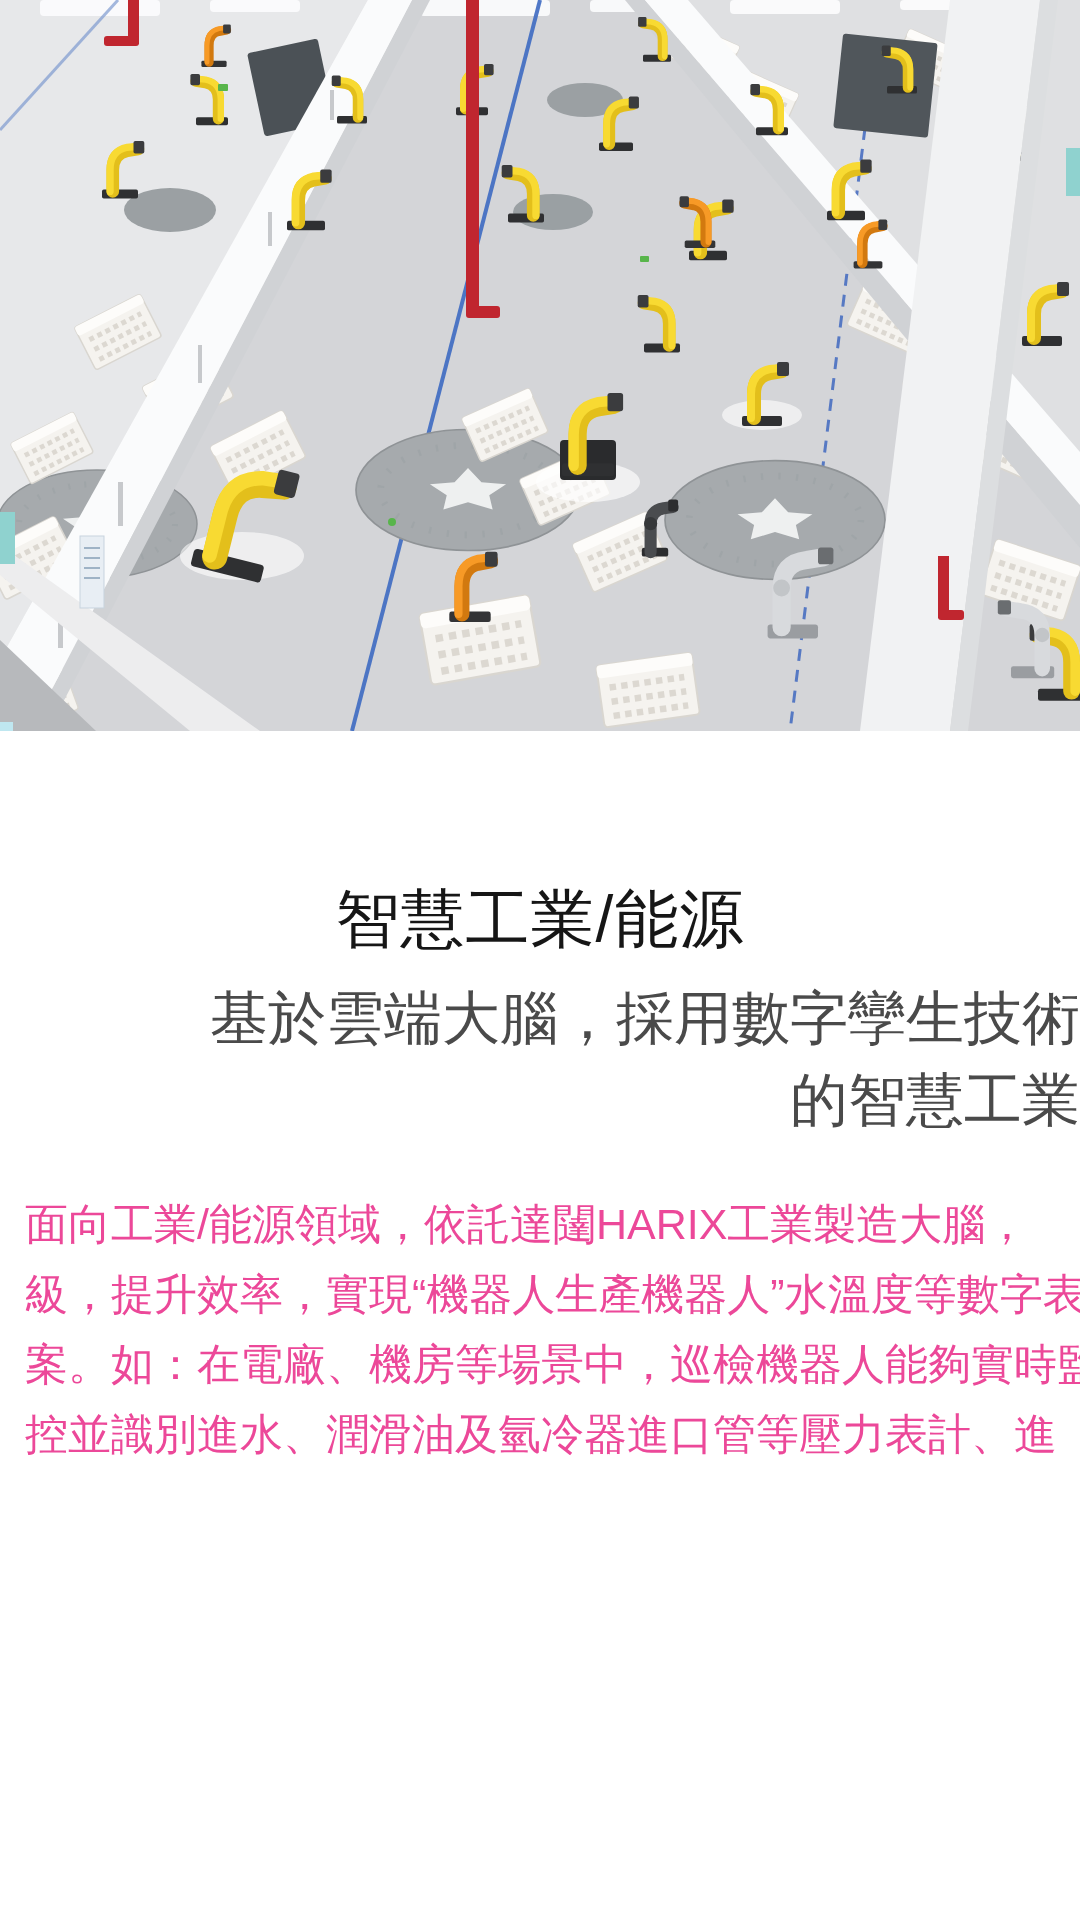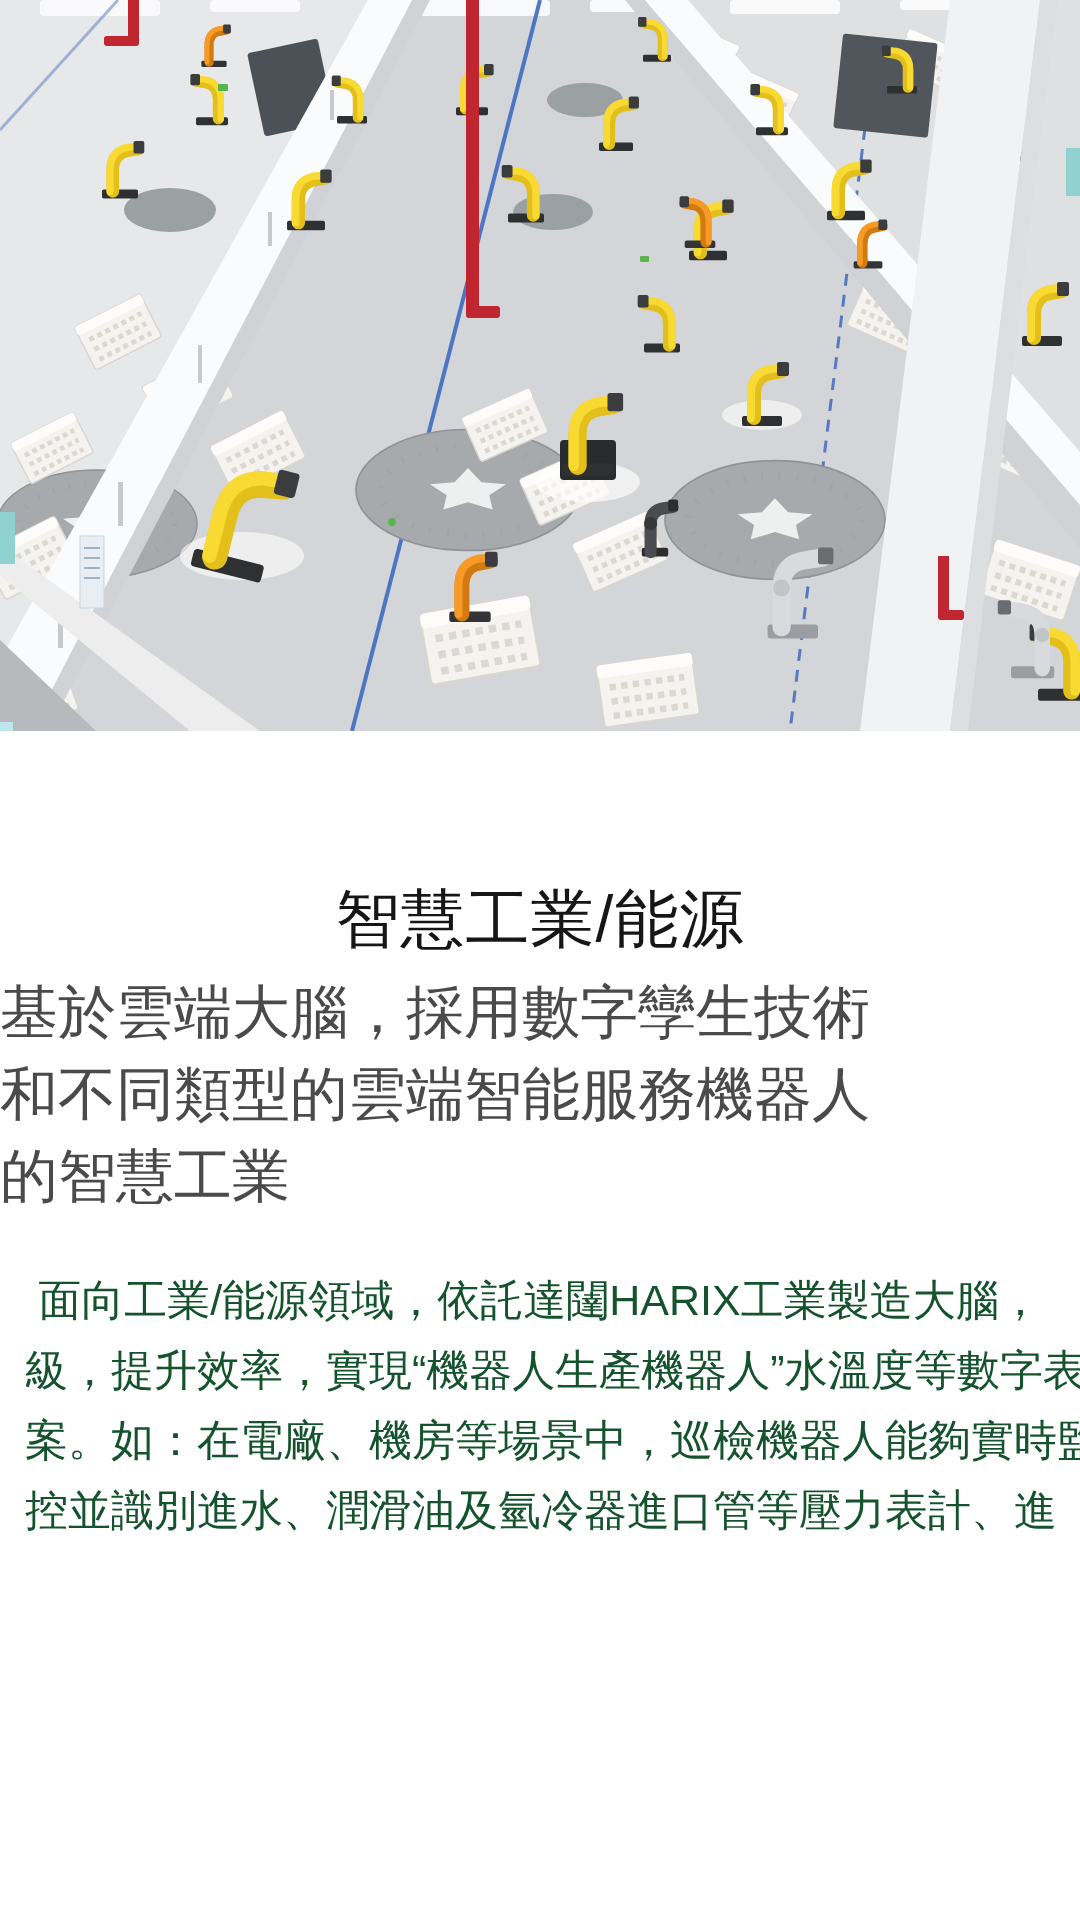--- a/index.html
+++ b/index.html
@@ -8,23 +8,23 @@
     font-family:"Liberation Sans", sans-serif;
   }
   .hero{width:1080px;height:731px;overflow:hidden;position:relative;background:#e4e5e7;}
   .hero svg{display:block;}
   .content{width:1080px;}
   .page-title{
     margin:136px 0 0 0;text-align:center;
     font-size:64px;line-height:104px;font-weight:400;color:#161616;
     letter-spacing:1px;
   }
-  .subtitle{text-align:left;color:#4a4a4a;}
+  .subtitle{margin-top:6px;text-align:right;color:#4a4a4a;}
   .subtitle .line{font-size:58px;line-height:82px;white-space:nowrap;font-weight:400;}
-  .bodytext{margin:48px auto 0 auto;width:1030px;text-align:center;color:#14532d;}
+  .bodytext{margin:48px auto 0 auto;width:1030px;text-align:left;color:#ec4899;}
   .bodytext .line{font-size:43px;line-height:70px;white-space:nowrap;}
 </style>
 </head>
 <body>
 
 <figure class="hero" style="margin:0;">
 <svg viewBox="0 0 1080 731" width="1080" height="731" xmlns="http://www.w3.org/2000/svg">
   <defs>
     <linearGradient id="bgG" x1="0" y1="0" x2="0" y2="1">
       <stop offset="0" stop-color="#f4f5f6"></stop>
@@ -220,21 +220,20 @@
 
   <rect x="0" y="722" width="13" height="9" fill="#bfe7f0"></rect>
 </svg>
 </figure>
 
 <section class="content">
   <h1 class="page-title">智慧工業/能源</h1>
 
   <div class="subtitle">
     <div class="line">基於雲端大腦，採用數字孿生技術</div>
-    <div class="line">和不同類型的雲端智能服務機器人</div>
     <div class="line">的智慧工業</div>
   </div>
 
   <div class="bodytext">
     <div class="line">面向工業/能源領域，依託達闥HARIX工業製造大腦，</div>
     <div class="line">級，提升效率，實現“機器人生產機器人”水溫度等數字表</div>
     <div class="line">案。如：在電廠、機房等場景中，巡檢機器人能夠實時監</div>
     <div class="line">控並識別進水、潤滑油及氫冷器進口管等壓力表計、進</div>
   </div>
 </section>

